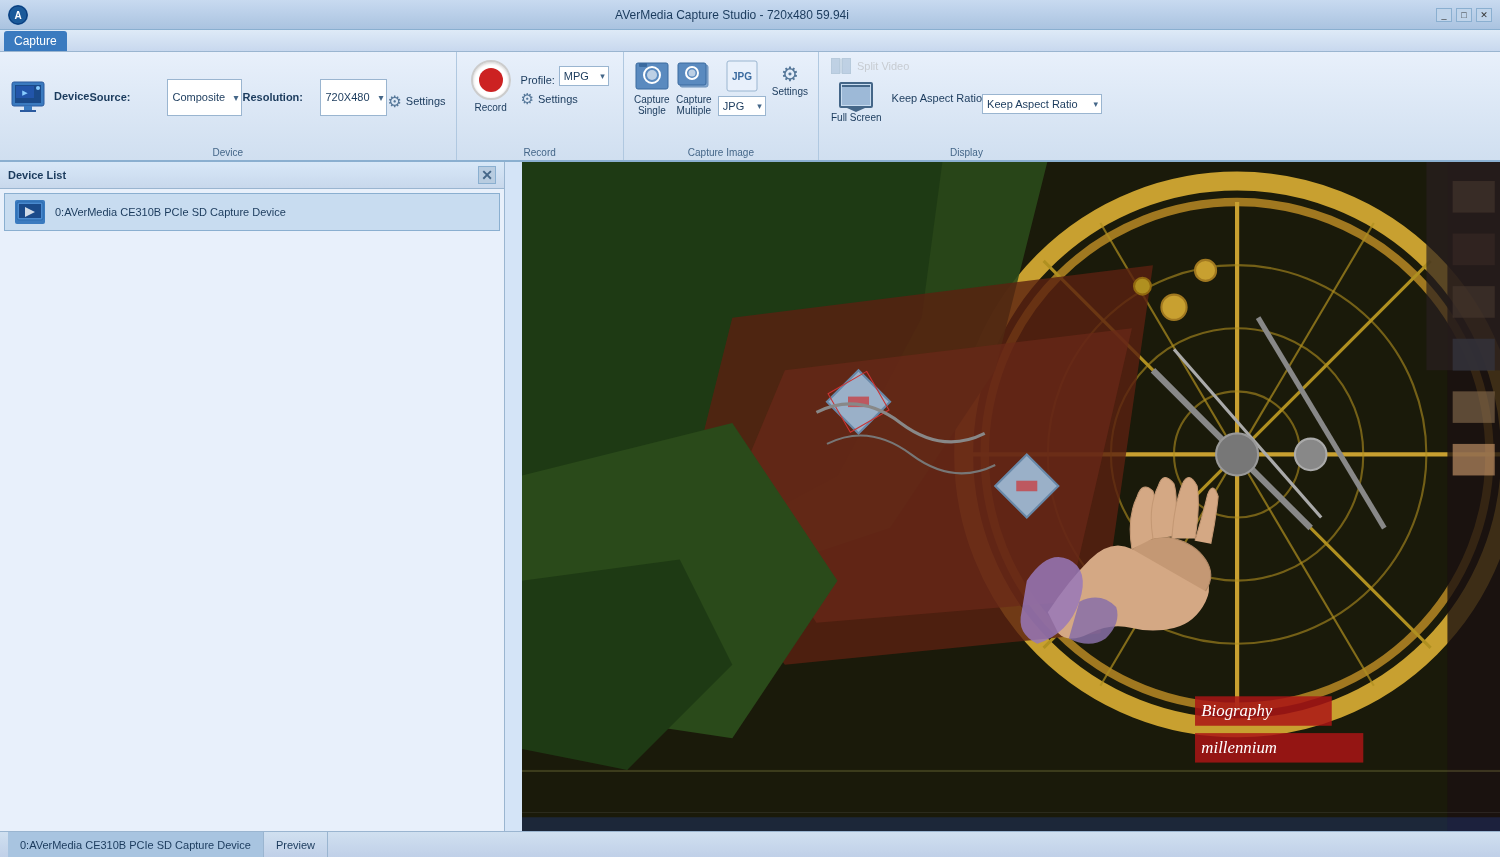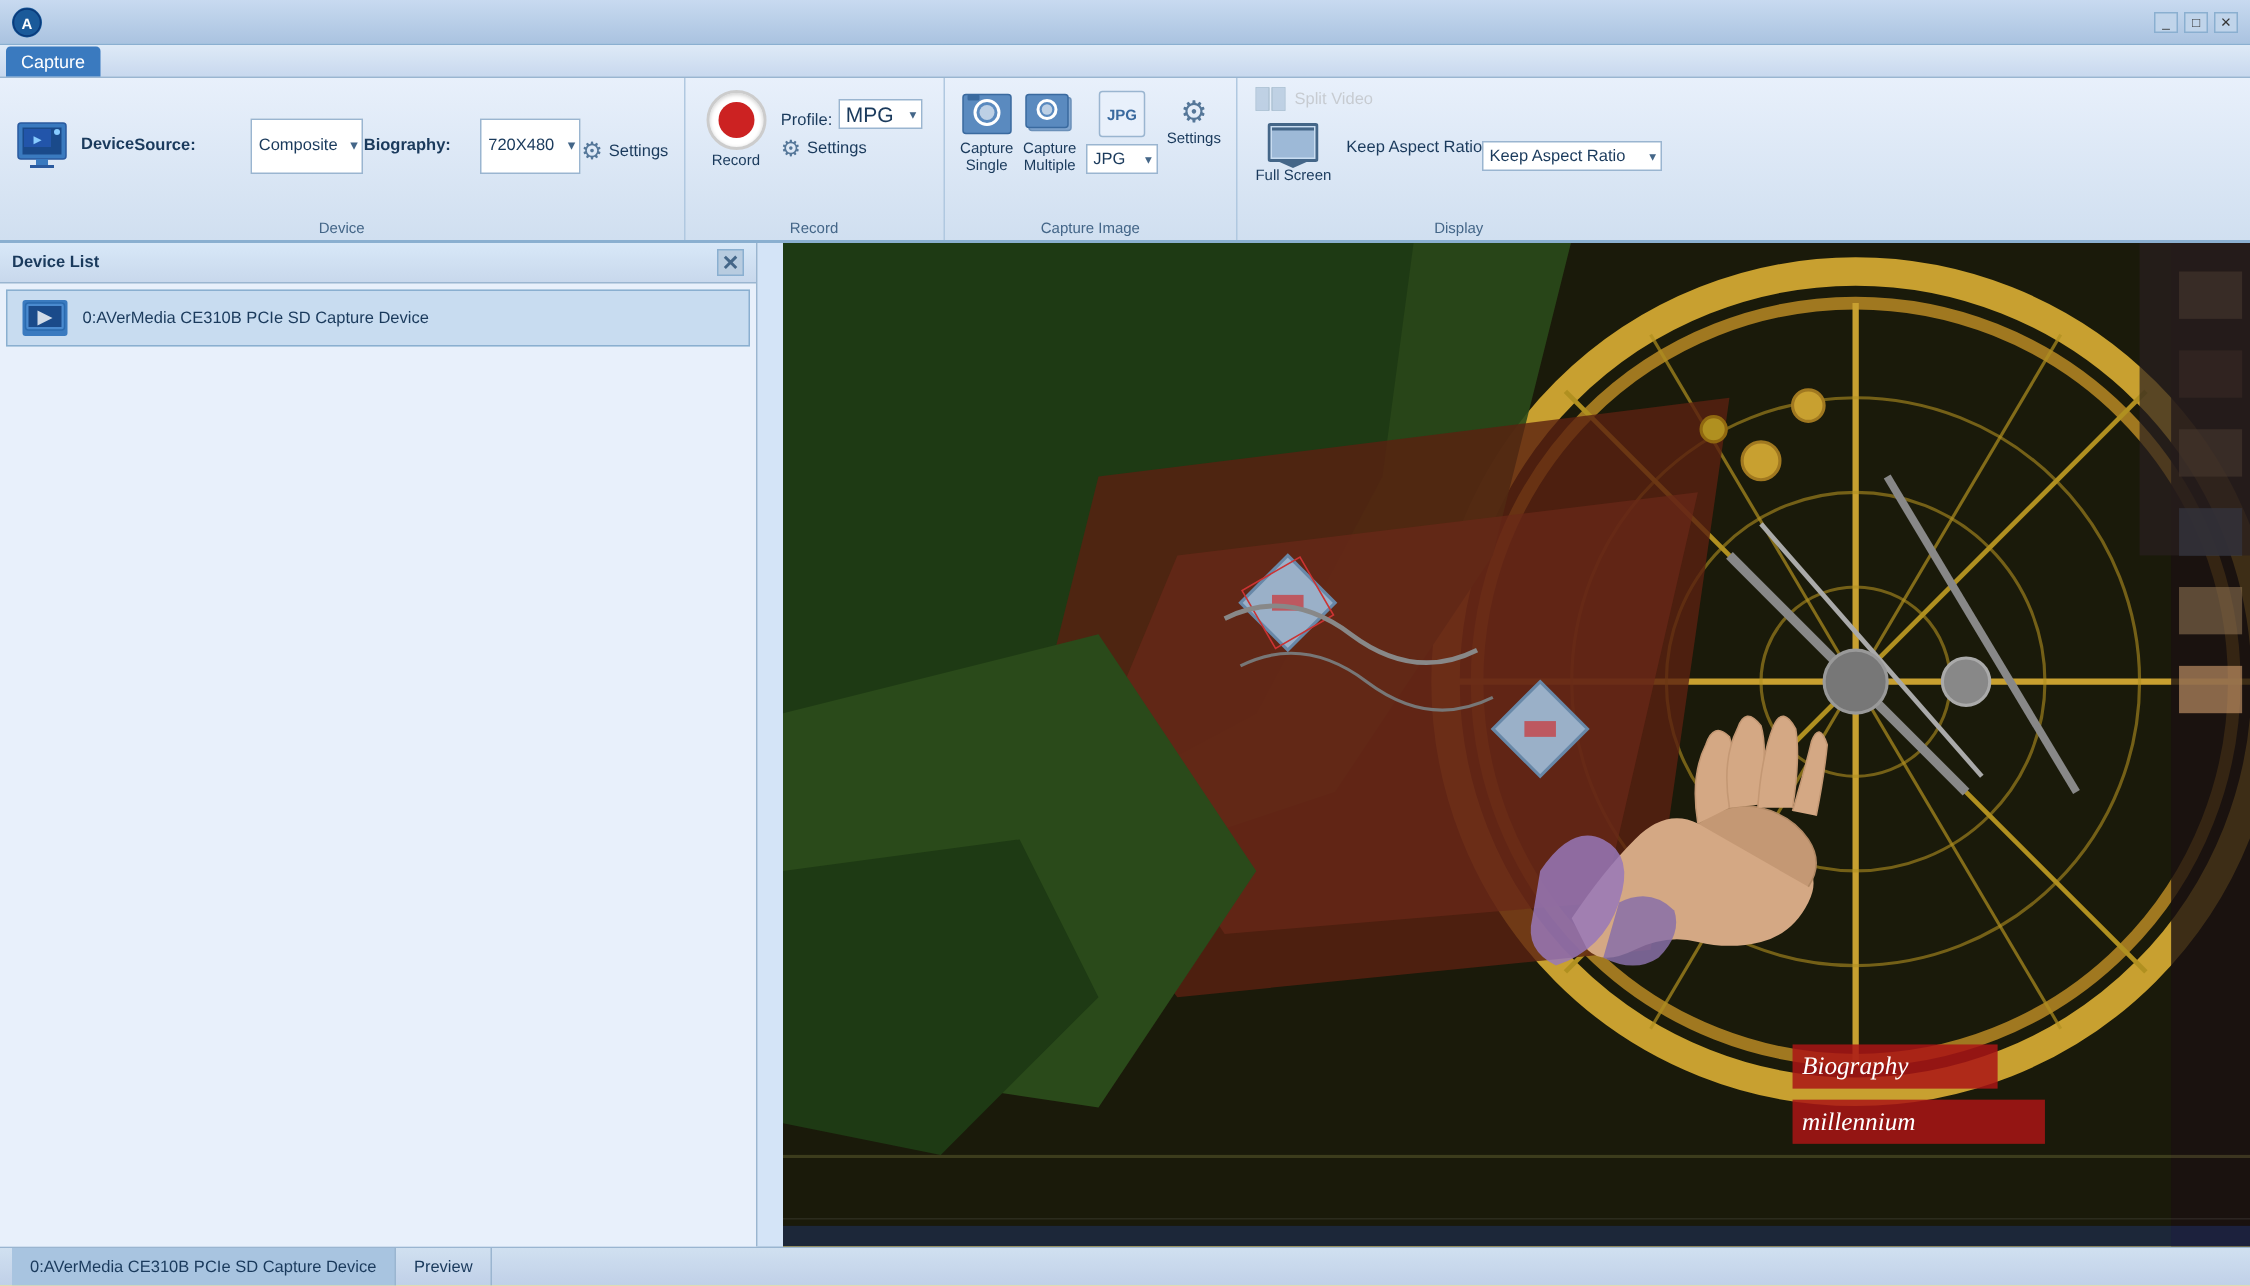--- a/index.html
+++ b/index.html
@@ -139,21 +139,21 @@
       top: 50%;
       transform: translateY(-50%);
       font-size: 9px;
       color: #446688;
       pointer-events: none;
     }
     .profile-select {
       height: 20px;
       background: white;
       border: 1px solid #9ab5d0;
-      font-size: 14px;
+      font-size: 11px;
       padding: 0 18px 0 4px;
       color: #1a3a5c;
       appearance: none;
       -webkit-appearance: none;
       cursor: pointer;
     }
     .jpg-select-wrap {
       position: relative;
       margin-top: 2px;
     }
@@ -326,20 +326,21 @@
 </head>
 <body>
 
 <div class="titlebar">
   <div class="titlebar-logo">
     <svg width="20" height="20" viewBox="0 0 20 20">
       <circle cx="10" cy="10" r="9" fill="#1a5a9a" stroke="#0a3a7a" stroke-width="1"></circle>
       <text x="10" y="14" text-anchor="middle" fill="white" font-size="10" font-weight="bold" font-family="Arial">A</text>
     </svg>
   </div>
+  <span class="titlebar-title">AVerMedia Capture Studio - 720x480 59.94i</span>
   <div class="titlebar-controls">
     <div class="titlebar-btn">_</div>
     <div class="titlebar-btn">□</div>
     <div class="titlebar-btn">✕</div>
   </div>
 </div>
 
 <div class="menubar">
   <div class="menubar-item">Capture</div>
 </div>
@@ -362,21 +363,21 @@
     </div>
     <div class="device-row">
       <span class="device-label">Source:</span>
       <div class="select-wrapper">
         <select class="device-select">
           <option>Composite</option>
         </select>
       </div>
     </div>
     <div class="device-row">
-      <span class="device-label">Biography:</span>
+      <span class="device-label">Resolution:</span>
       <div class="select-wrapper">
         <select class="device-select">
           <option>720X480</option>
         </select>
       </div>
     </div>
     <div style="display:flex; align-items:center; gap:4px; margin-top:4px;">
       <span style="font-size:16px; color:#557799;">⚙</span>
       <span style="font-size:11px; color:#1a3a5c; cursor:pointer;">Settings</span>
     </div>

